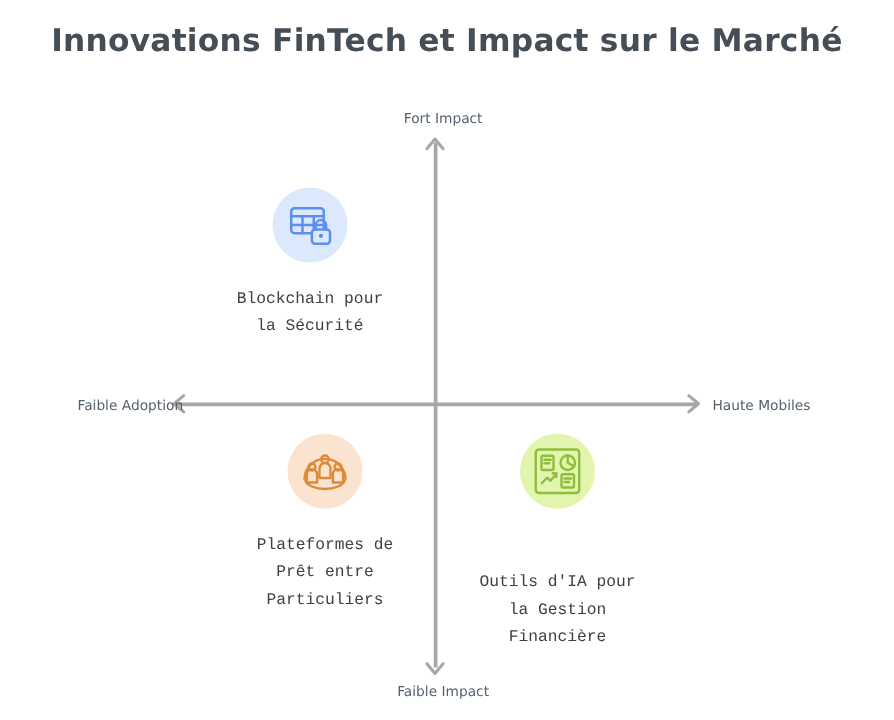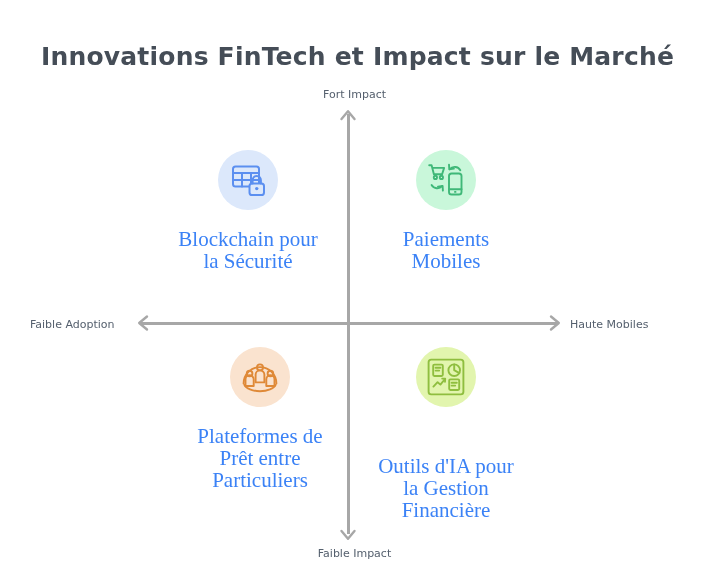--- a/index.html
+++ b/index.html
@@ -20,21 +20,20 @@
     position: absolute;
     top: 18px;
     left: 0;
     width: 715px;
     text-align: center;
     font-family: "DejaVu Sans", sans-serif;
     font-size: 25px;
     font-weight: bold;
     color: #454d57;
     letter-spacing: 0.2px;
-    margin-top: 24px;
   }
 
   .matrix {
     position: absolute;
     left: 0;
     top: 0;
     width: 715px;
     height: 450px;
   }
 
@@ -81,21 +80,21 @@
     text-align: center;
     margin-left: -3px;
   }
   .axis-label-bottom {
     left: 0; width: 715px;
     top: 547px;
     text-align: center;
     margin-left: -3px;
   }
   .axis-label-left {
-    left: 30px;
+    left: 62px;
     top: 318px;
   }
   .axis-label-right {
     left: 570px;
     top: 318px;
   }
 
   
   .quad {
     position: absolute;
@@ -115,24 +114,24 @@
     border-radius: 50%;
     display: flex;
     align-items: center;
     justify-content: center;
   }
   .icon-circle svg { display: block; }
 
   .quad-label {
     margin-top: 18px;
     text-align: center;
-    font-family: Liberation Serif, serif;
-    font-size: 21px;
+    font-family: Liberation Mono, monospace;
+    font-size: 13px;
     line-height: 22px;
-    color: #3b82f6;
+    color: #404040;
     white-space: pre-line;
   }
 </style>
 </head>
 <body>
 
 <div id="page-title">Innovations FinTech et Impact sur le Marché</div>
 
 <div class="matrix">
 
@@ -179,43 +178,20 @@
           <rect x="21.5" y="23.5" width="14.5" height="11.5" rx="2.6"></rect>
           <path d="M24.6 23.5 v-3.3 a4.15 4.15 0 0 1 8.3 0 v3.3" fill="none"></path>
           <circle cx="28.75" cy="28.6" r="1.7" fill="#5b8ff0" stroke="none"></circle>
         </g>
       </svg>
     </div>
     <div class="quad-label">Blockchain pour
 la Sécurité</div>
   </div>
 
-  <div class="quad quad-tr">
-    <div class="icon-circle" style="background:#c9f7da;">
-      <svg width="40" height="40" viewBox="0 0 40 40">
-        <g fill="none" stroke="#3fb878" stroke-width="1.9" stroke-linecap="round" stroke-linejoin="round">
-
-          <path d="M3.2 5.2 h2.4 l2.3 9.1 h8.2 l2.0 -6.4 H6.6"></path>
-          <circle cx="9.4" cy="17.4" r="1.6"></circle>
-          <circle cx="15.4" cy="17.4" r="1.6"></circle>
-
-          <rect x="23" y="13.5" width="12.5" height="21" rx="2.6"></rect>
-          <line x1="23" y1="29.2" x2="35.5" y2="29.2"></line>
-          <rect x="28.1" y="31" width="2.3" height="1.8" rx="0.6" fill="#3fb878" stroke="none"></rect>
-
-          <path d="M34.3 10.2 a6.5 6.5 0 0 0 -10.6 -1.0"></path>
-          <path d="M23.0 4.6 L23.3 9.2 L27.9 8.6"></path>
-          <path d="M5.6 25.0 a6.5 6.5 0 0 0 10.6 1.0"></path>
-          <path d="M16.9 30.6 L16.6 26.0 L12.0 26.6"></path>
-        </g>
-      </svg>
-    </div>
-    <div class="quad-label">Paiements
-Mobiles</div>
-  </div>
 
   <div class="quad quad-bl">
     <div class="icon-circle" style="background:#fae3cf;">
       <svg width="40" height="40" viewBox="0 0 40 40">
         <g fill="none" stroke="#df8937" stroke-width="1.9" stroke-linecap="round" stroke-linejoin="round">
 
           <path d="M3.6 26.5 a16.4 16.4 0 0 1 32.8 0"></path>
 
           <path d="M4.4 27.8 a16.0 8.2 0 0 0 31.2 0"></path>
 

